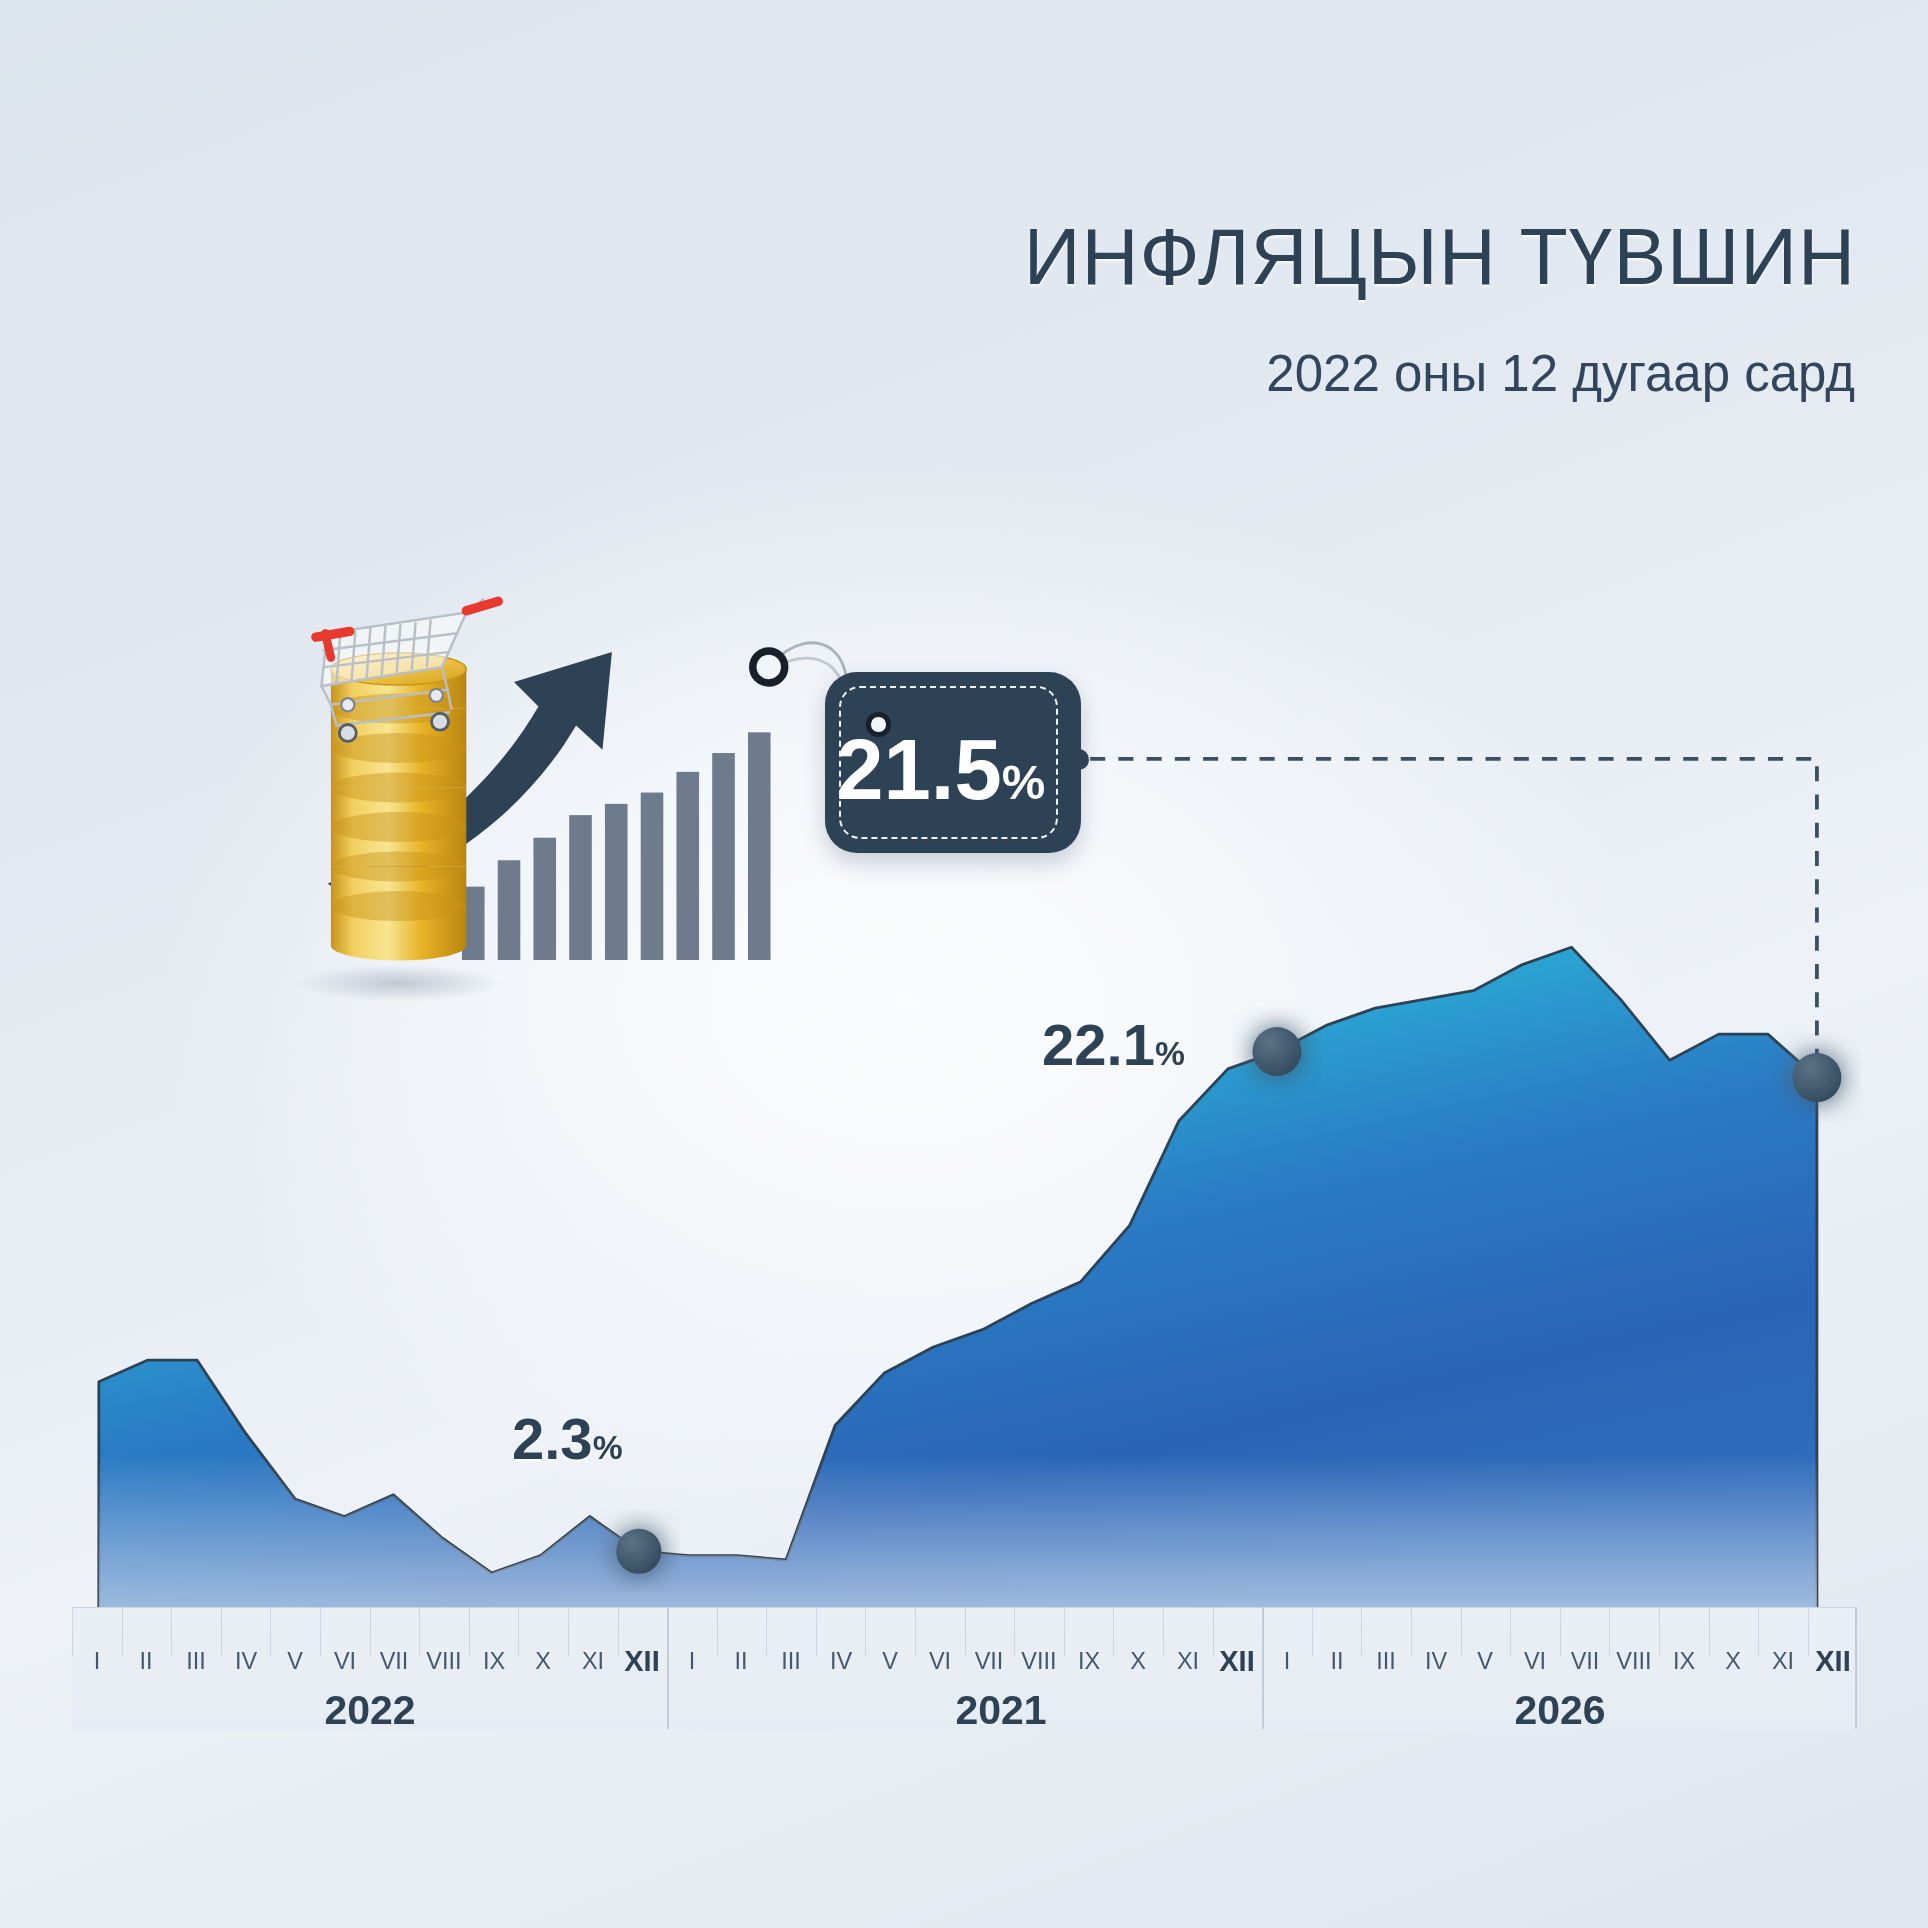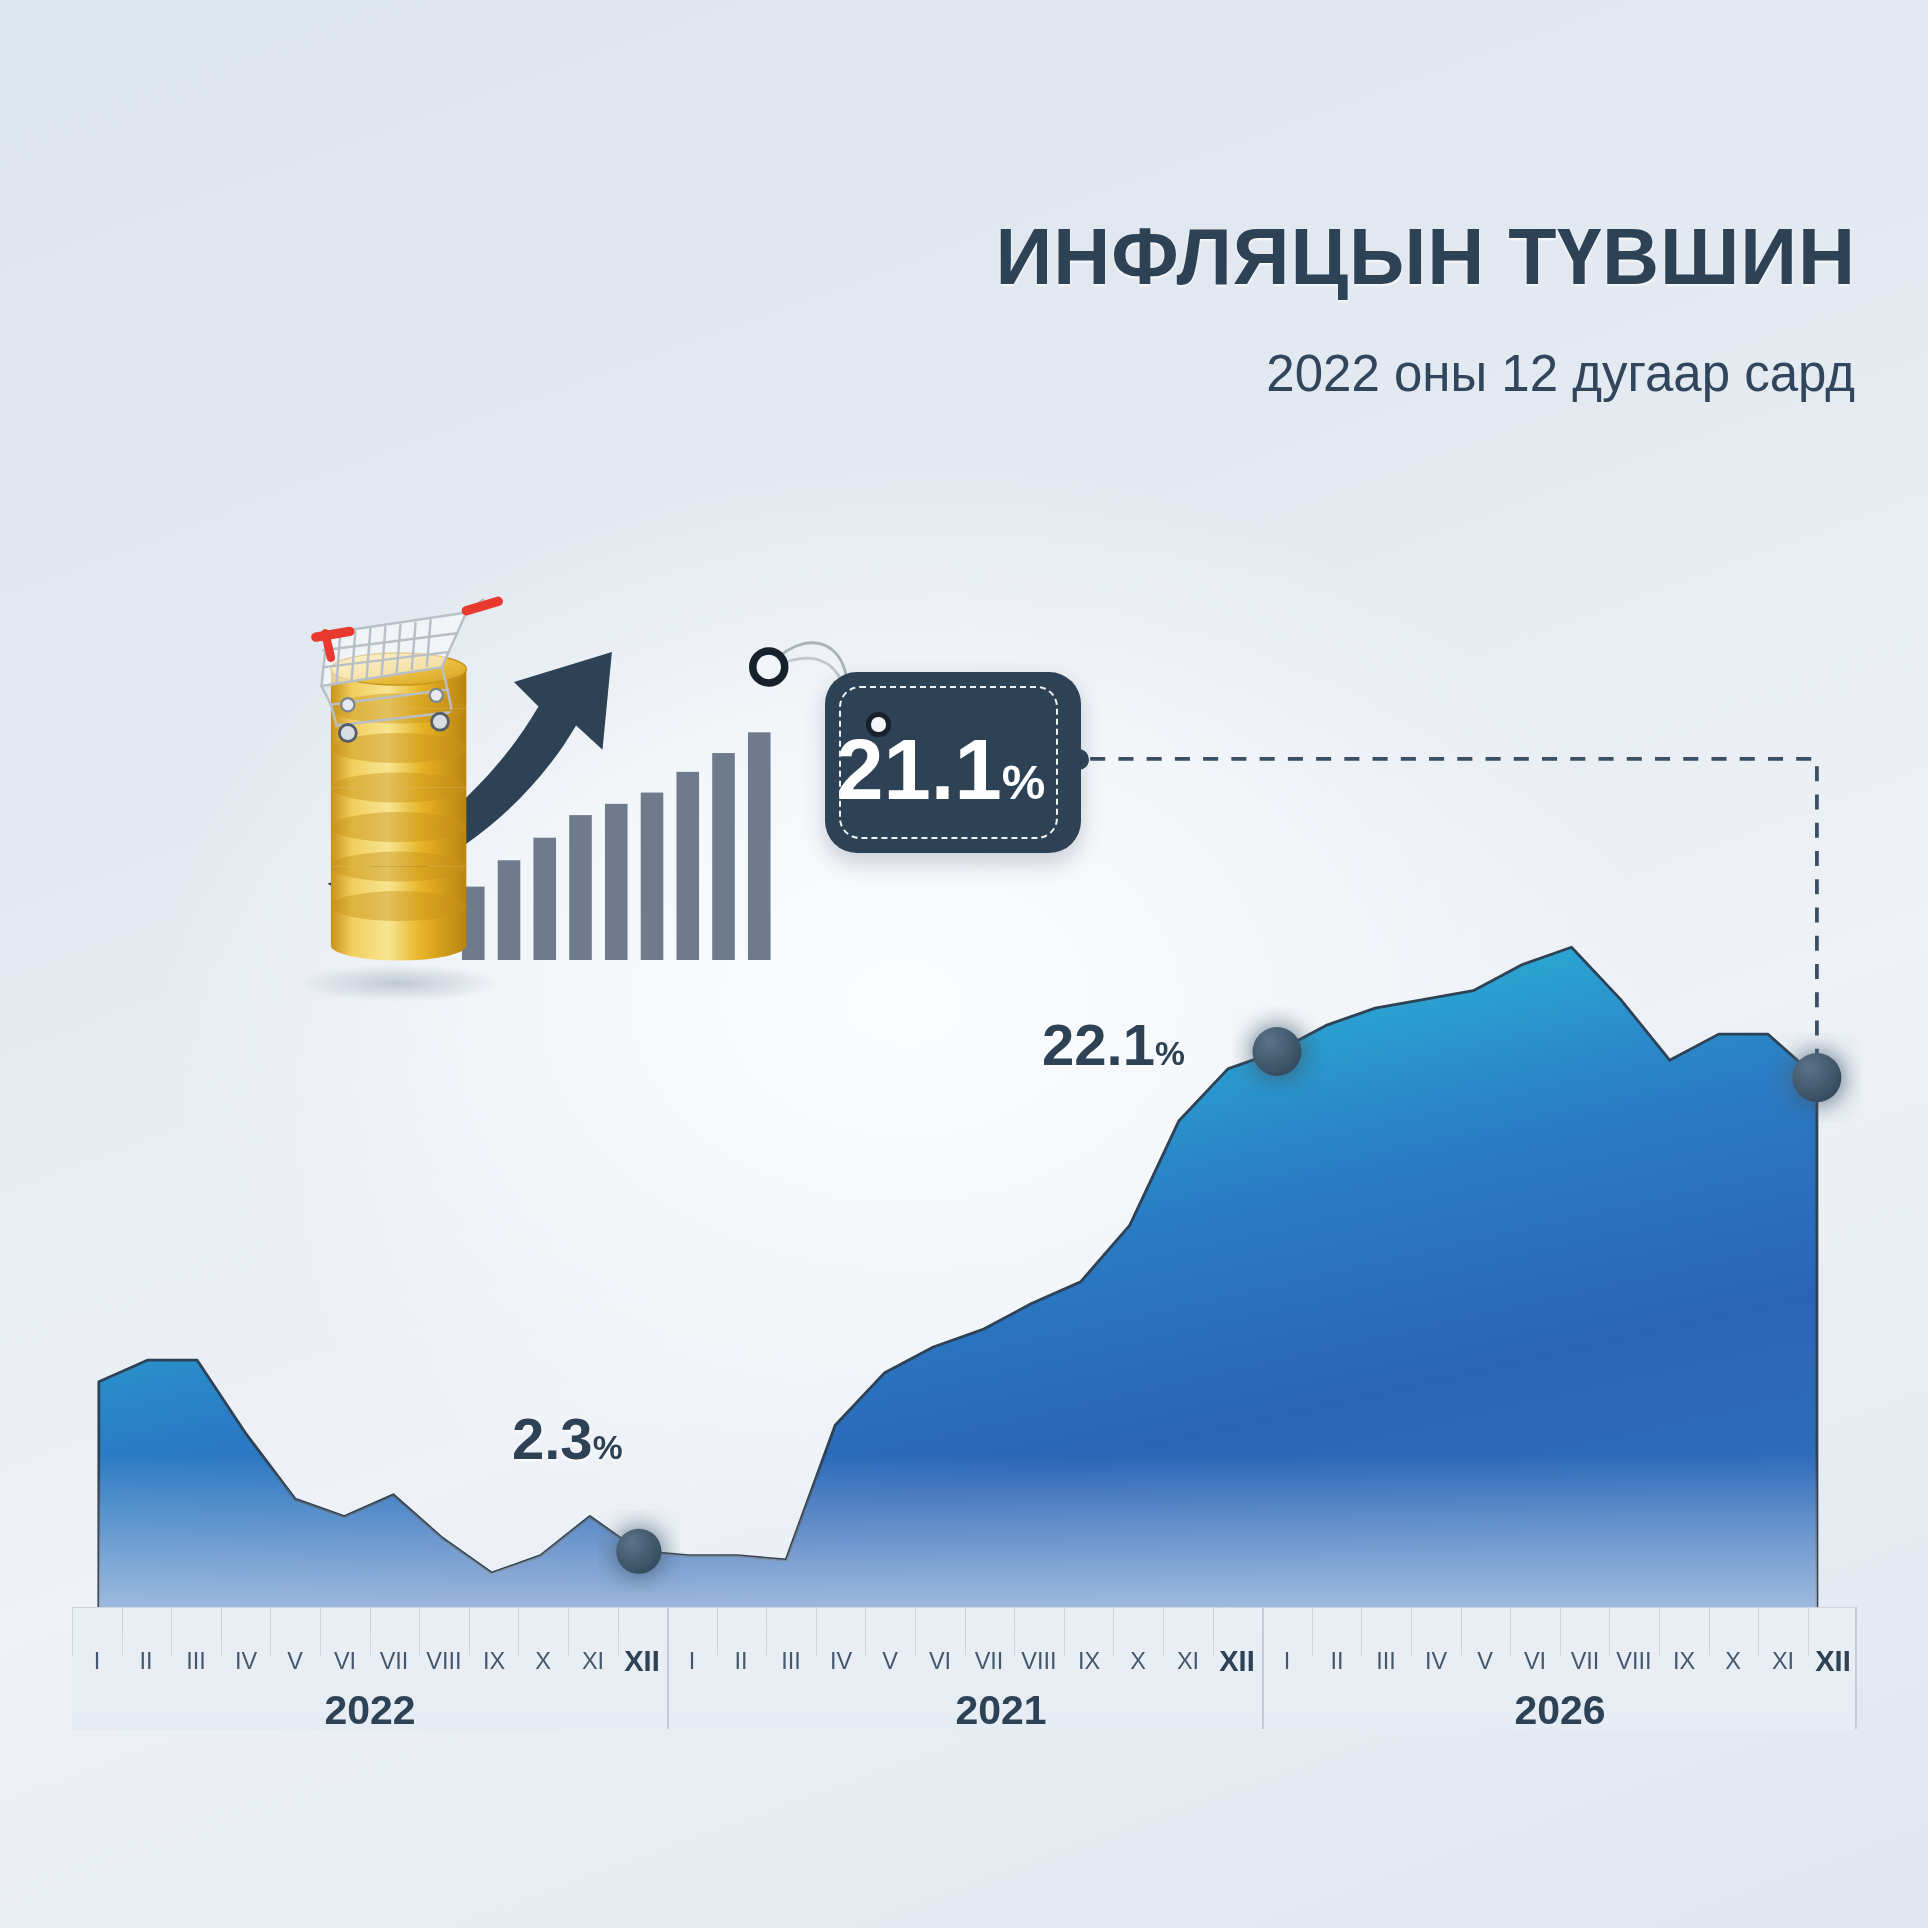--- a/index.html
+++ b/index.html
@@ -8,21 +8,21 @@
     font-family:"Liberation Sans","DejaVu Sans",sans-serif;
     background:
       radial-gradient(ellipse 1036px 753px at 47% 52%, #fbfcfe 0%, #f4f7fa 35%, rgba(230,236,243,0) 72%),
       linear-gradient(160deg,#dce4ed 0%,#e3e9f0 35%,#eef2f7 62%,#dfe6ee 100%);
   }
   #stage{position:relative;width:1928px;height:1928px;}
 
   
   .title{
     position:absolute;right:72px;top:217px;
-    font-size:79px;font-weight:bold;letter-spacing:0.9px;
+    font-size:79px;font-weight:normal;letter-spacing:0.9px;
     color:#2e4256;text-shadow:0 1.9px 2.8px rgba(255,255,255,.8);
     white-space:nowrap;line-height:1;margin-left:40px;
   }
   .subtitle{
     position:absolute;right:73px;top:348px;
     font-size:51px;color:#31465c;white-space:nowrap;line-height:1;
   }
 
   
   #illo{position:absolute;left:282px;top:584px;width:395px;height:424px;}
@@ -244,21 +244,21 @@
   <svg style="position:absolute;left:716px;top:603px;width:207px;height:188px;" viewBox="0 0 220 200">
     <path d="M58 66 C 100 18, 168 40, 128 160" fill="none" stroke="#aab3bc" stroke-width="3"></path>
     <path d="M60 70 C 110 40, 160 70, 126 158" fill="none" stroke="#c0c7cf" stroke-width="3"></path>
     <circle cx="56" cy="68" r="17" fill="#f2f5f9" stroke="#17202b" stroke-width="8"></circle>
   </svg>
 
   <div class="tag">
     <div class="tag-hole"></div>
     <div class="tag-nub"></div>
     <div class="tag-value">
-      <span>21.1</span><span class="pct">%</span>
+      <span>21.5</span><span class="pct">%</span>
     </div>
   </div>
 
   <div id="axis">
     <div class="axis-band"></div>
     <div id="axis-ticks">
         <div class="tick" style="left: 0px;"></div>
         <div class="mon" style="left: 25px;">I</div>
         <div class="tick" style="left: 50px;"></div>
         <div class="mon" style="left: 74px;">II</div>

